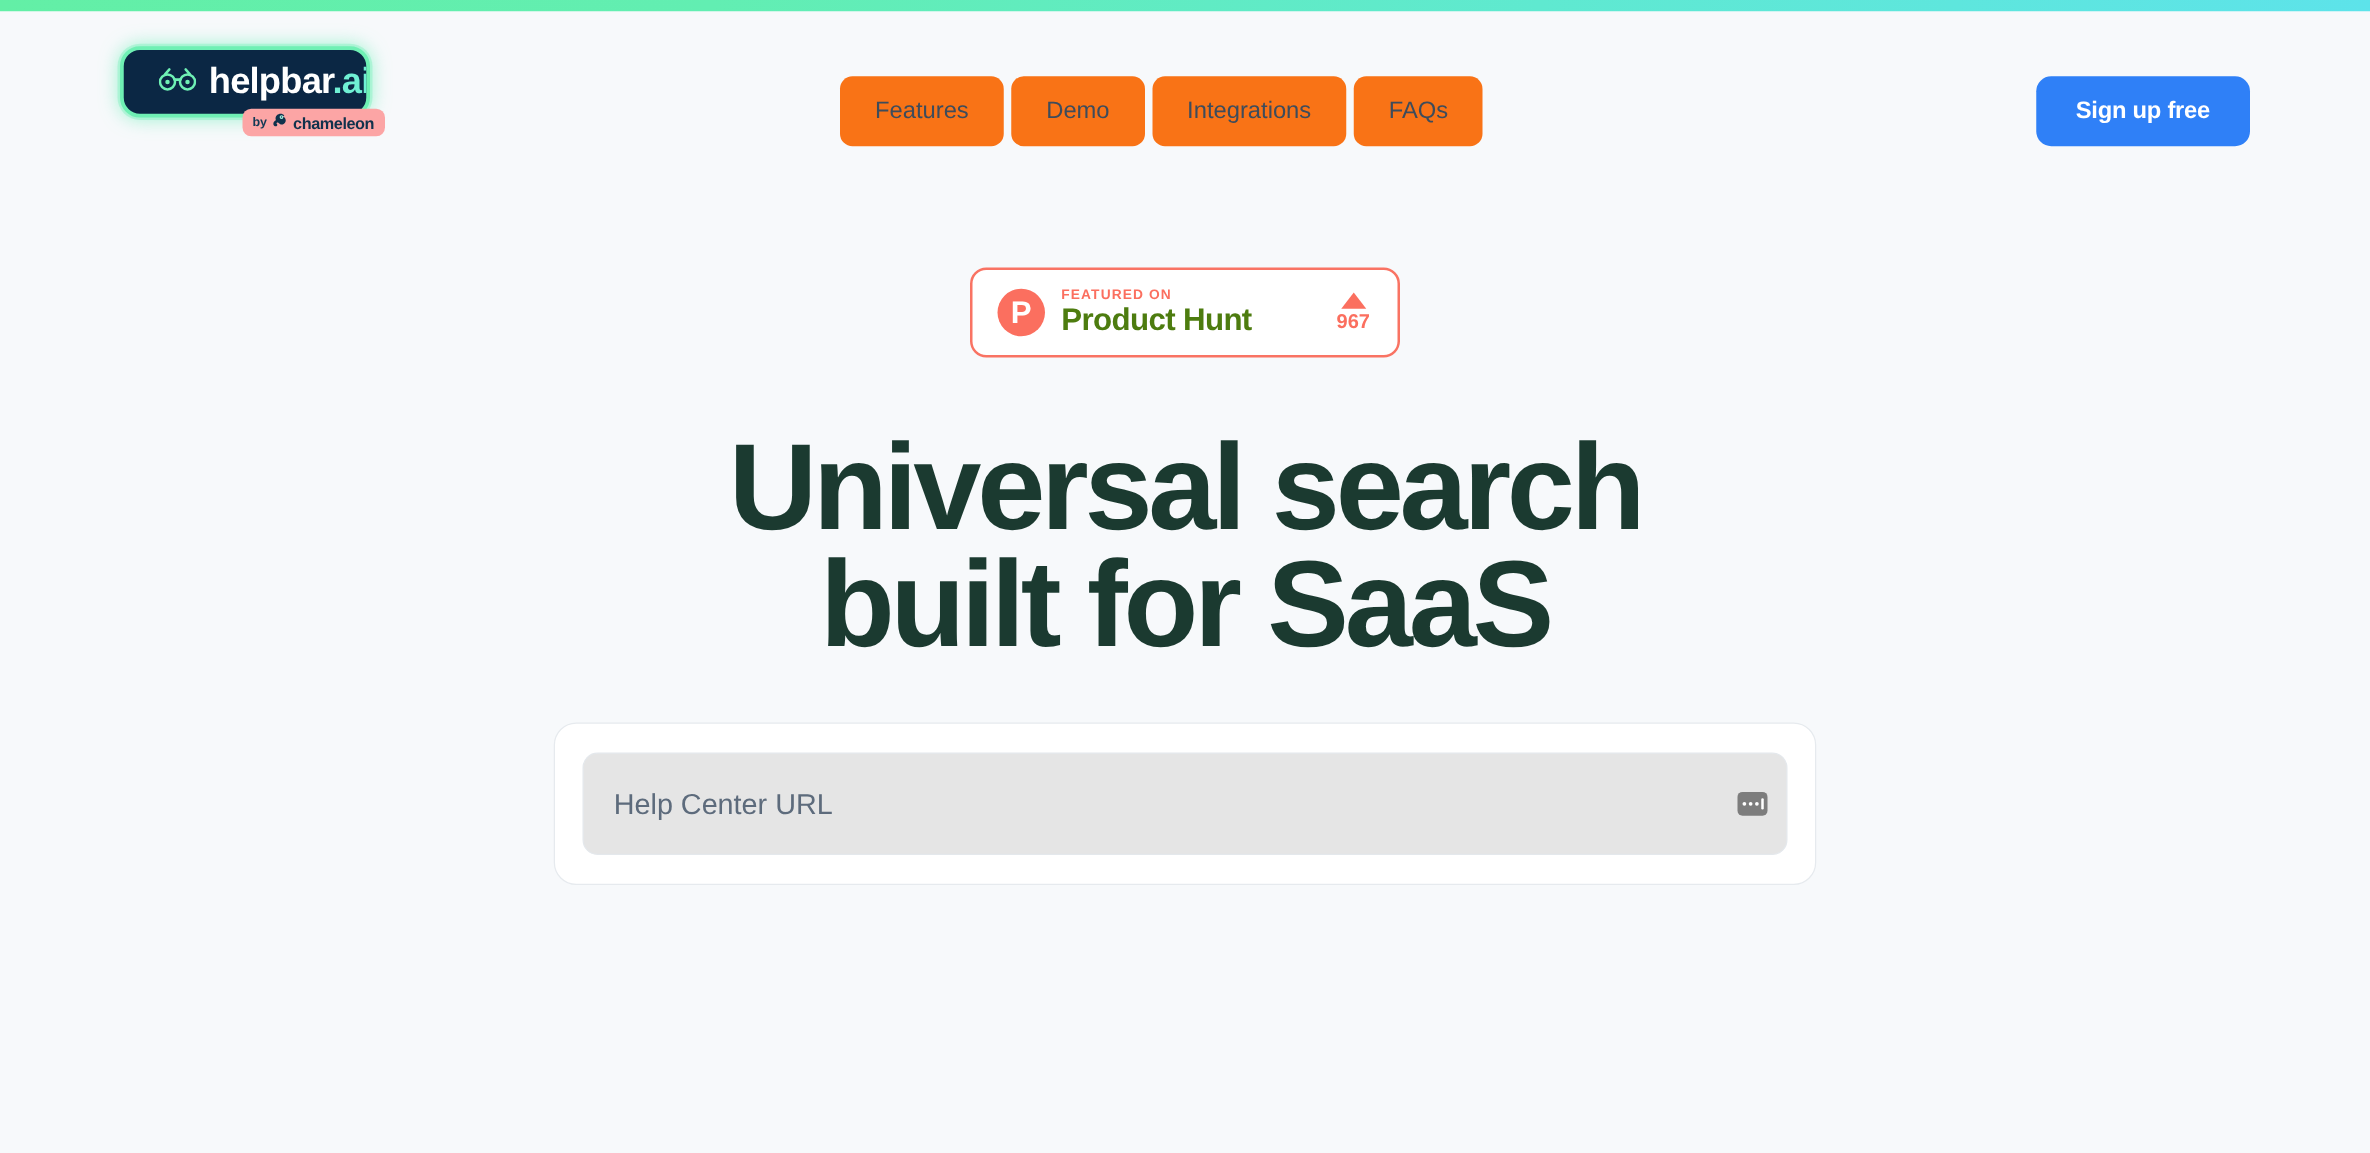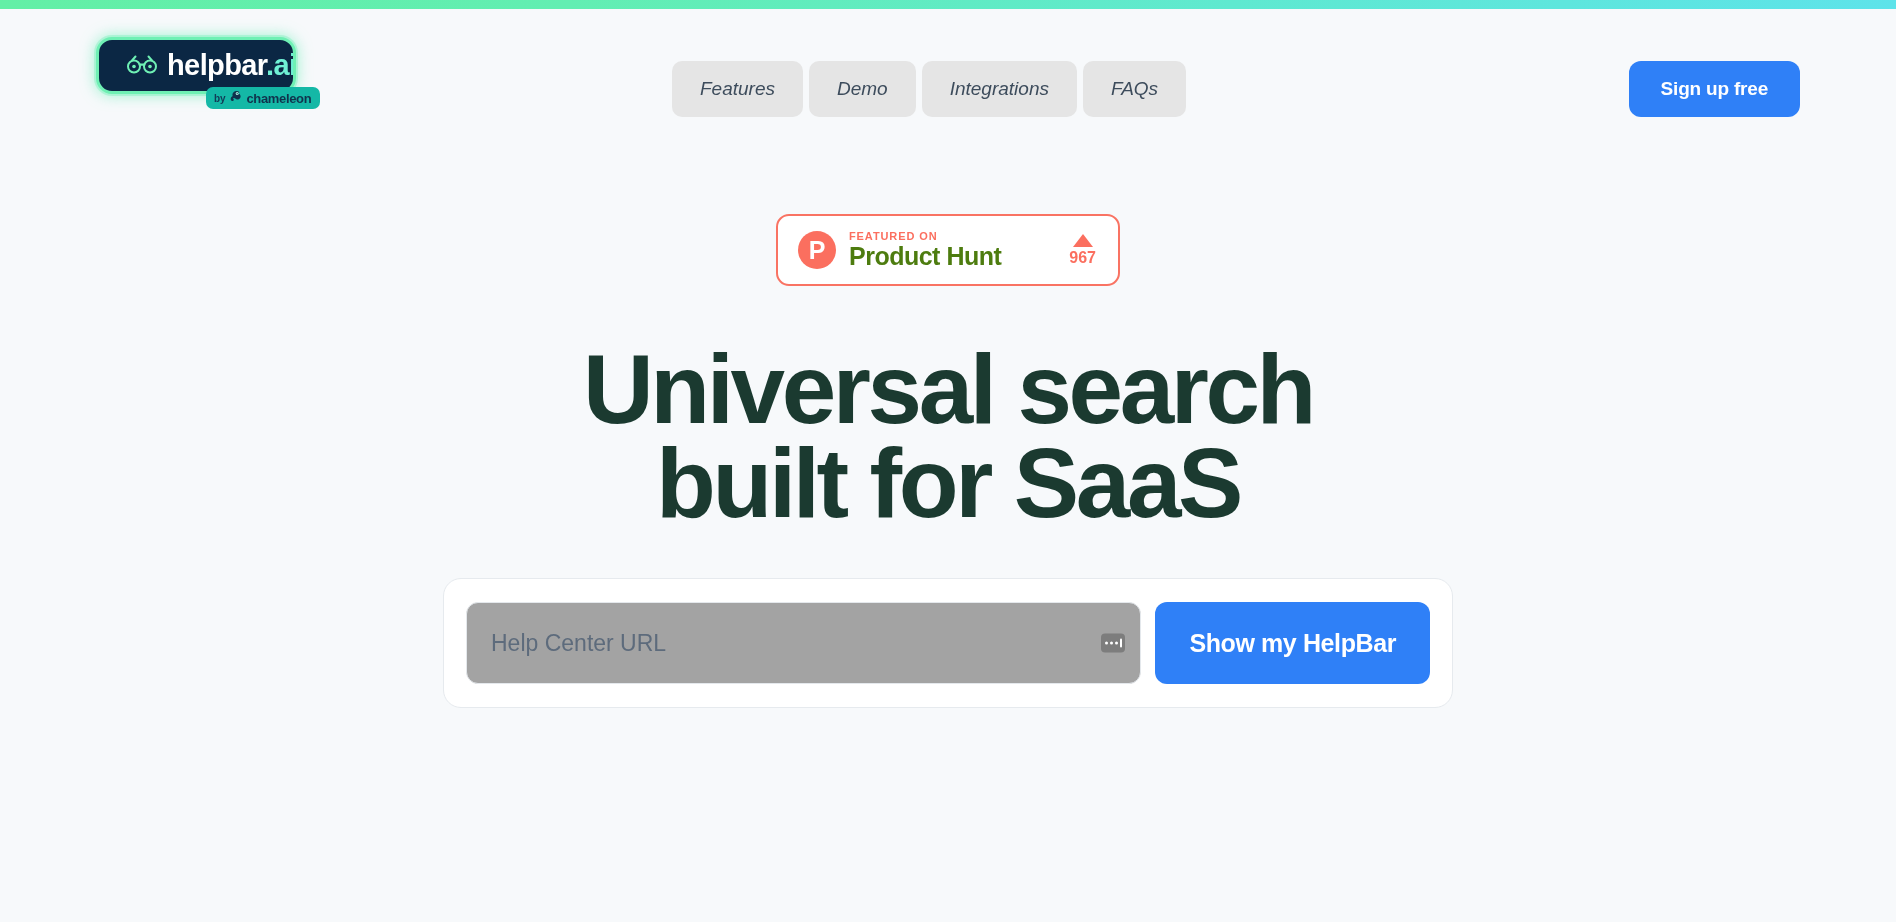--- a/index.html
+++ b/index.html
@@ -65,27 +65,26 @@
     line-height: 1;
     white-space: nowrap;
   }
   .logo-text .dotai { color: #6ff0d4; }
 
   .chameleon-badge {
     position: absolute;
     left: 98px;
     top: 50px;
     height: 22px;
-    background: #14b8a6;
+    background: #fca5a5;
     border-radius: 7px;
     display: flex;
     align-items: center;
     gap: 4px;
     padding: 0 9px 0 8px;
-    margin-left: 12px;
   }
   .cham-by {
     font-size: 10px;
     font-weight: 700;
     color: #123a56;
     letter-spacing: -.1px;
   }
   .cham-name {
     font-size: 13px;
     font-weight: 700;
@@ -99,30 +98,29 @@
     position: absolute;
     left: 672px;
     top: 52px;
     display: flex;
     gap: 6px;
   }
   .nav-item {
     height: 56px;
     padding: 0 28px;
     border-radius: 10px;
-    background: #e5e5e5;
+    background: #f97316;
     display: flex;
     align-items: center;
     justify-content: center;
     font-size: 19px;
     font-weight: 500;
     color: #3d4c5c;
     white-space: nowrap;
     cursor: pointer;
-    font-style: italic;
   }
 
   
   .signup-btn {
     position: absolute;
     right: 96px;
     top: 52px;
     height: 56px;
     padding: 0 32px;
     border: none;
@@ -241,21 +239,21 @@
   .url-field {
     position: relative;
     flex: 1 1 auto;
     height: 82px;
   }
   .url-input {
     width: 100%;
     height: 82px;
     border: 1px solid #e4e8ec;
     border-radius: 12px;
-    background: #a3a3a3;
+    background: #e5e5e5;
     font-family: "Liberation Sans", sans-serif;
     font-size: 23px;
     color: #2e3d4e;
     padding: 0 56px 0 24px;
     outline: none;
   }
   .url-input::placeholder { color: #5d6b7c; opacity: 1; }
 
   .autofill-icon {
     position: absolute;
@@ -368,16 +366,15 @@
   <div class="form-card">
     <div class="url-field">
       <input class="url-input" type="text" placeholder="Help Center URL" style="">
       <span class="autofill-icon">
         <i></i>
           <i></i>
           <i></i>
           <span class="bar"></span>
       </span>
     </div>
-    <button class="submit-btn">Show my HelpBar</button>
   </div>
 
 </main>
 
 </body></html>

